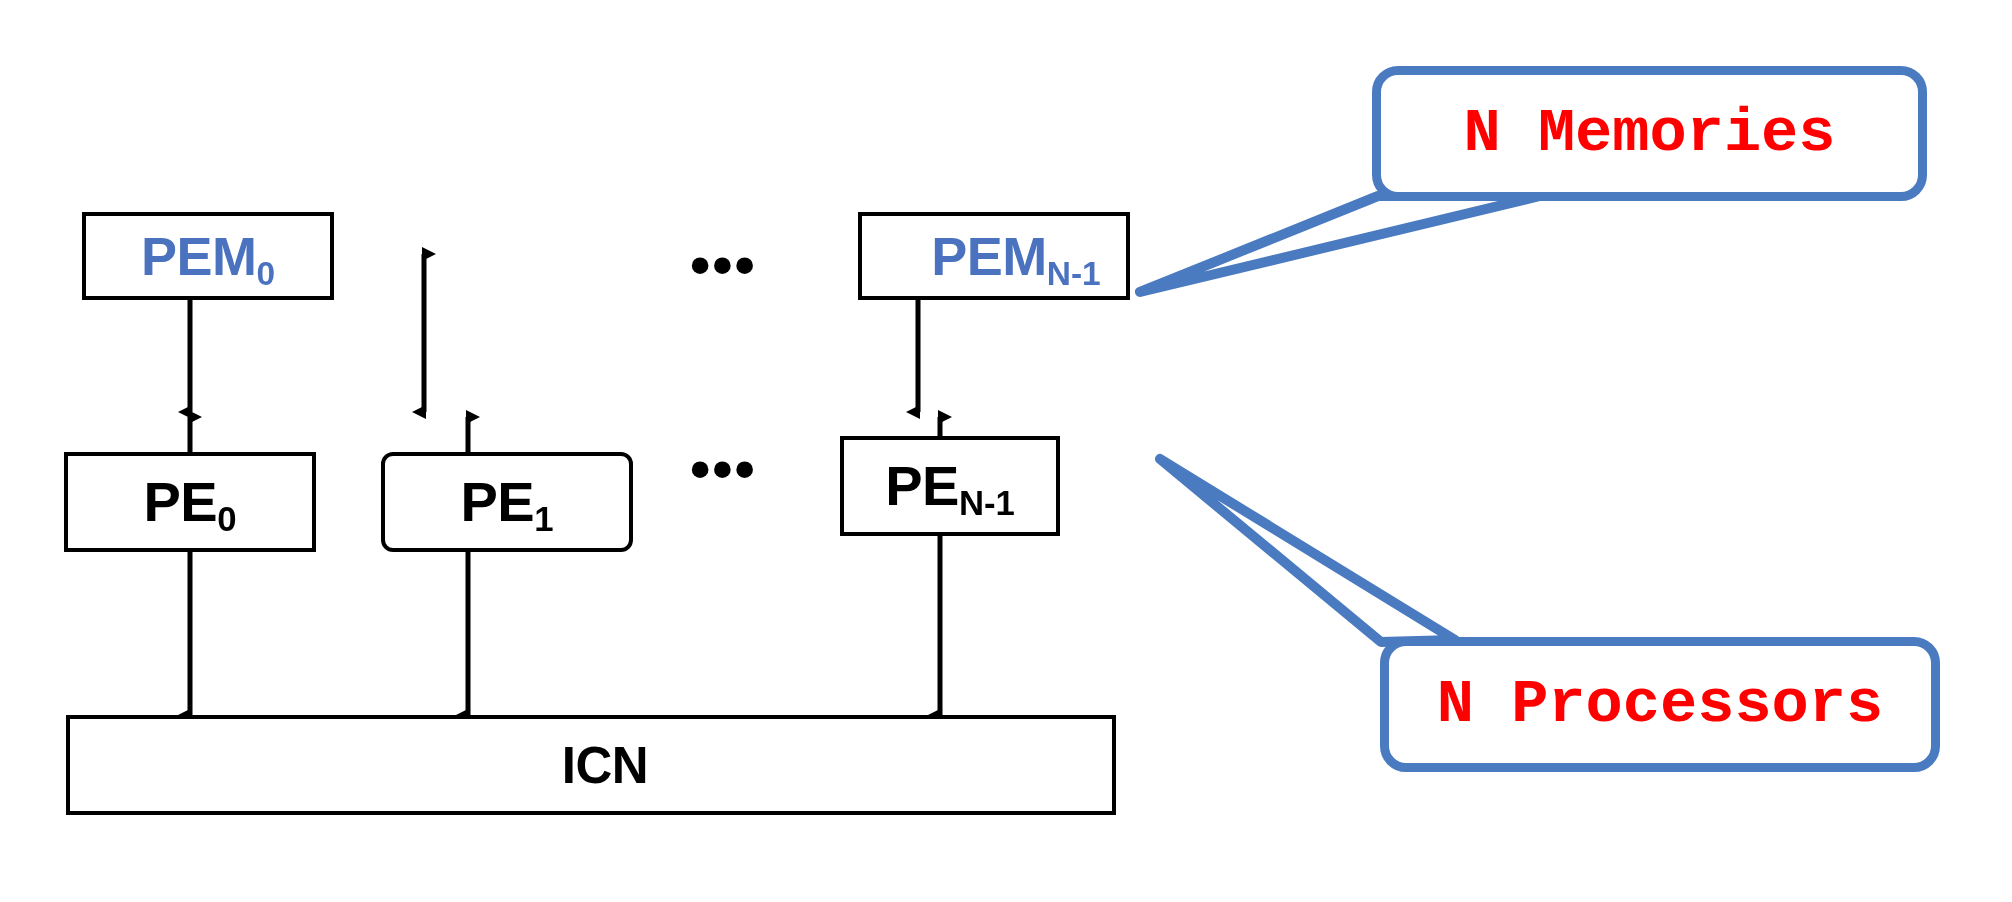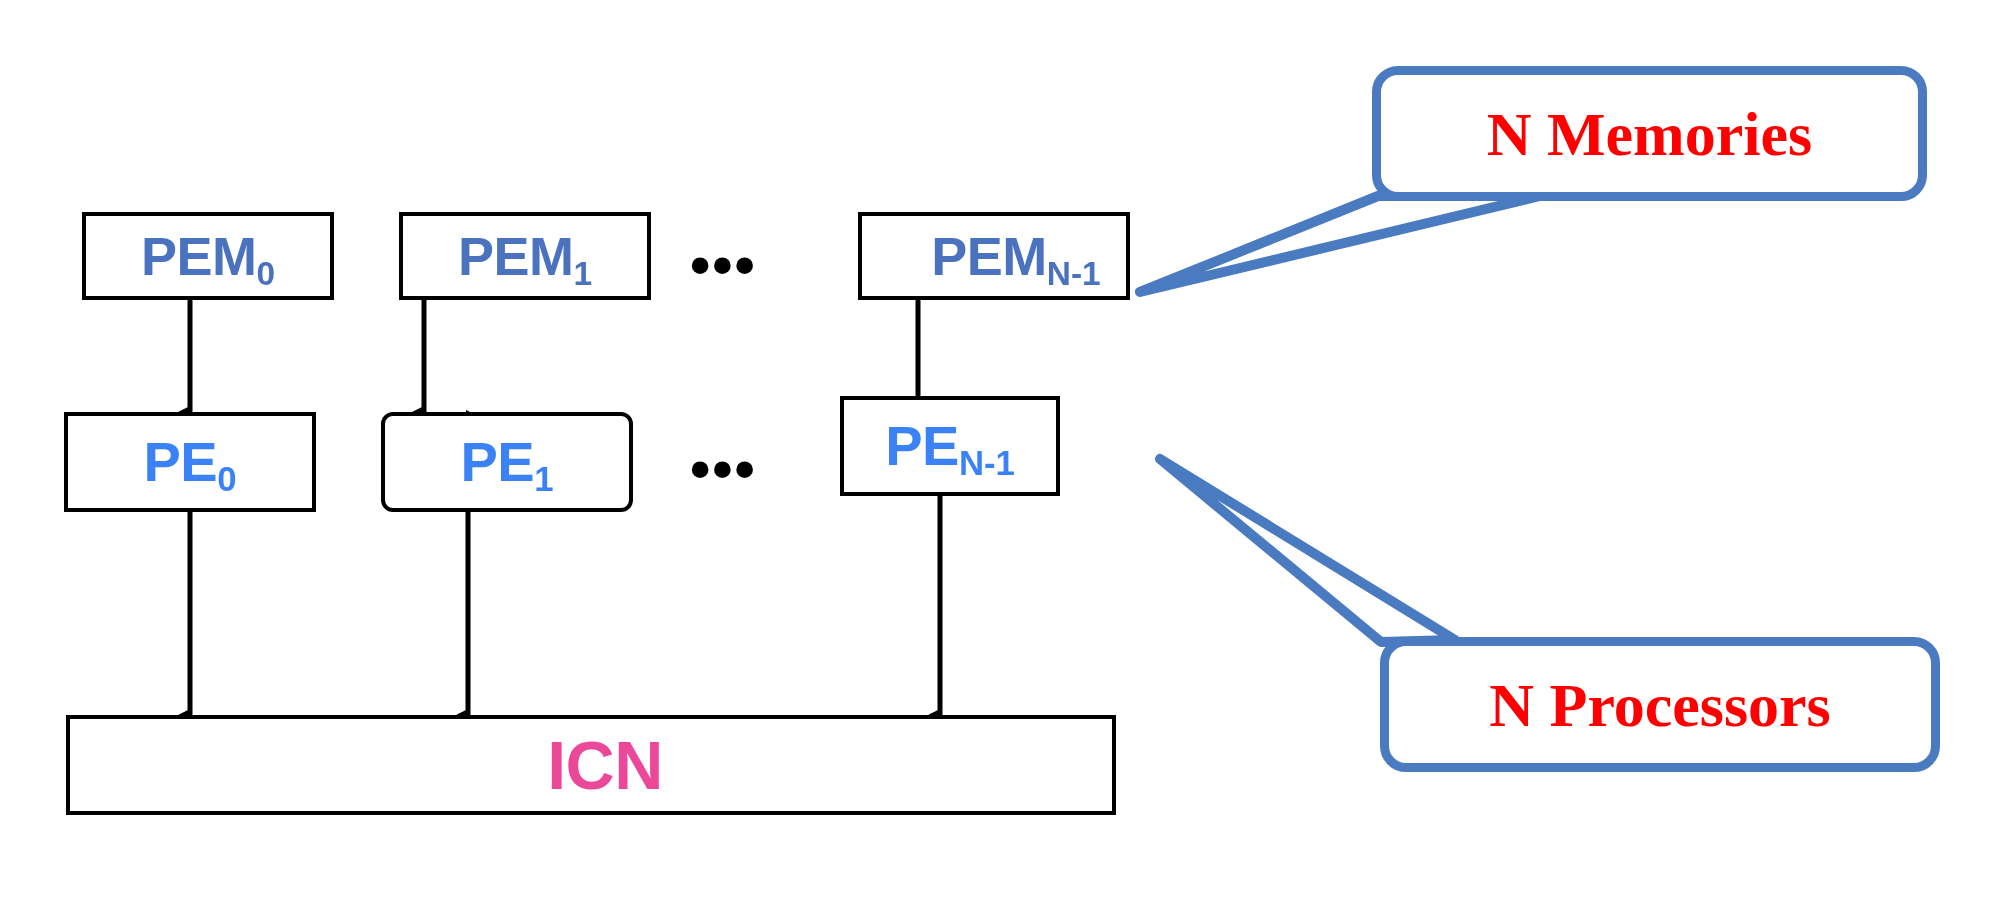--- a/index.html
+++ b/index.html
@@ -32,26 +32,27 @@
     justify-content: center;
     font-weight: bold;
     letter-spacing: -0.5px;
   }
   .pem-box {
     color: #4a72bf;
     font-size: 54px;
     margin-left: 18px;
   }
   .pe-box {
-    color: #3b82f6;
+    color: #000000;
     font-size: 56px;
+    margin-top: 40px;
   }
   .icn-box {
-    color: #ec4899;
-    font-size: 68px;
+    color: #000000;
+    font-size: 51px;
     padding-left: 28px;
   }
   .node-label {
     white-space: nowrap;
     line-height: 1;
   }
   .node-label sub {
     font-size: 0.62em;
     vertical-align: baseline;
     position: relative;
@@ -70,21 +71,21 @@
     position: absolute;
     box-sizing: border-box;
     border: 9px solid #4a7ac0;
     border-radius: 26px;
     background: #ffffff;
     display: flex;
     align-items: center;
     justify-content: center;
   }
   .callout-text {
-    font-family: Liberation Serif, serif;
+    font-family: Liberation Mono, monospace;
     font-weight: bold;
     color: #ff0000;
     font-size: 62px;
     white-space: nowrap;
     line-height: 1;
   }
 </style>
 </head>
 <body>
 
@@ -127,25 +128,20 @@
       <polygon points="1160,459 1455,640 1381,642" fill="none" stroke="#4a7ac0" stroke-width="10" stroke-linejoin="round"></polygon>
     </g>
   </svg>
 
   <div class="node-box pem-box" style="left:64px; top:212px; width:252px; height:88px;">
     <span class="node-label">
       <span>PEM</span><sub>0</sub>
     </span>
   </div>
 
-  <div class="node-box pem-box" style="left:381px; top:212px; width:252px; height:88px;">
-    <span class="node-label">
-      <span>PEM</span><sub>1</sub>
-    </span>
-  </div>
 
   <div class="ellipsis" style="left:690px; top:236px;">•••</div>
 
   <div class="node-box pem-box" style="left:840px; top:212px; width:272px; height:88px;padding-left:44px;">
     <span class="node-label">
       <span>PEM</span><sub>N-1</sub>
     </span>
   </div>
 
   <div class="node-box pe-box" style="left:64px; top:412px; width:252px; height:100px;">

